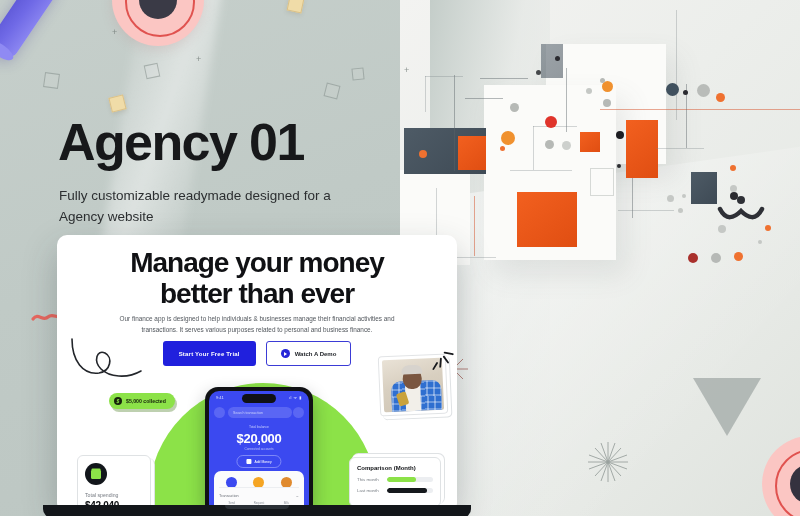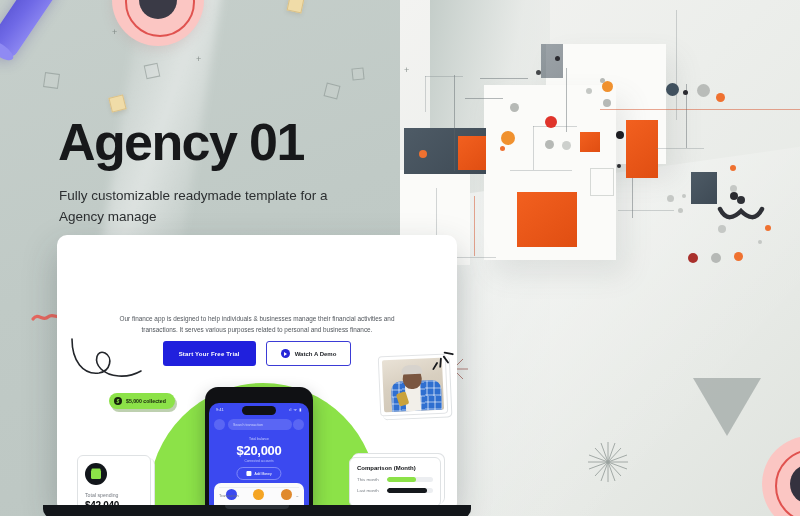--- a/index.html
+++ b/index.html
@@ -173,21 +173,21 @@
   .doodle-arrow { position: absolute; left: 12px; top: 98px; width: 76px; height: 56px; }
 
   .green-blob {
     position: absolute; left: 92px; bottom: 0; width: 228px; height: 124px;
     background: #8ce248; border-radius: 114px 114px 0 0;
   }
 
   
   .phone {
     position: absolute; left: 148px; top: 152px; width: 108px; height: 120px;
-    background: #101114; border-radius: 13px 13px 0 0; padding: 16px 4px 0 4px;
+    background: #101114; border-radius: 13px 13px 0 0; padding: 4px 4px 0 4px;
     box-shadow: 0 8px 18px rgba(20,25,30,0.32);
   }
   .phone-inner {
     position: relative; width: 100%; height: 100%;
     background: #3b49f0; border-radius: 10px 10px 0 0; overflow: hidden;
   }
   .notch {
     position: absolute; left: 50%; top: 3px; transform: translateX(-50%);
     width: 34px; height: 9px; background: #101114; border-radius: 6px;
   }
@@ -434,25 +434,29 @@
         <line x1="17" y1="17" x2="27" y2="27"></line>
       <line x1="17" y1="17" x2="17" y2="31"></line>
         <line x1="17" y1="17" x2="7" y2="27"></line>
       <line x1="17" y1="17" x2="2" y2="17"></line>
         <line x1="17" y1="17" x2="7" y2="7"></line>
     </g>
     <circle cx="17" cy="17" r="4" fill="#f08a3a"></circle>
   </svg>
 
   <h1 class="headline">Agency 01</h1>
-  <p class="subhead">Fully customizable readymade template for a Agency manage</p>
+  <p class="subhead">Fully customizable readymade designed for a Agency website</p>
 
   <div class="device">
     <div class="device-screen">
 
+      <div class="lp-title">
+        <div>Manage your money</div>
+        <div>better than ever</div>
+      </div>
 
       <p class="lp-para">Our finance app is designed to help individuals &amp; businesses manage their financial activities and transactions. It serves various purposes related to personal and business finance.</p>
 
       <div class="lp-btns">
         <button class="btn-primary">Start Your Free Trial</button>
         <button class="btn-outline">
           <span class="play-dot"></span>
           <span>Watch A Demo</span>
         </button>
       </div>

